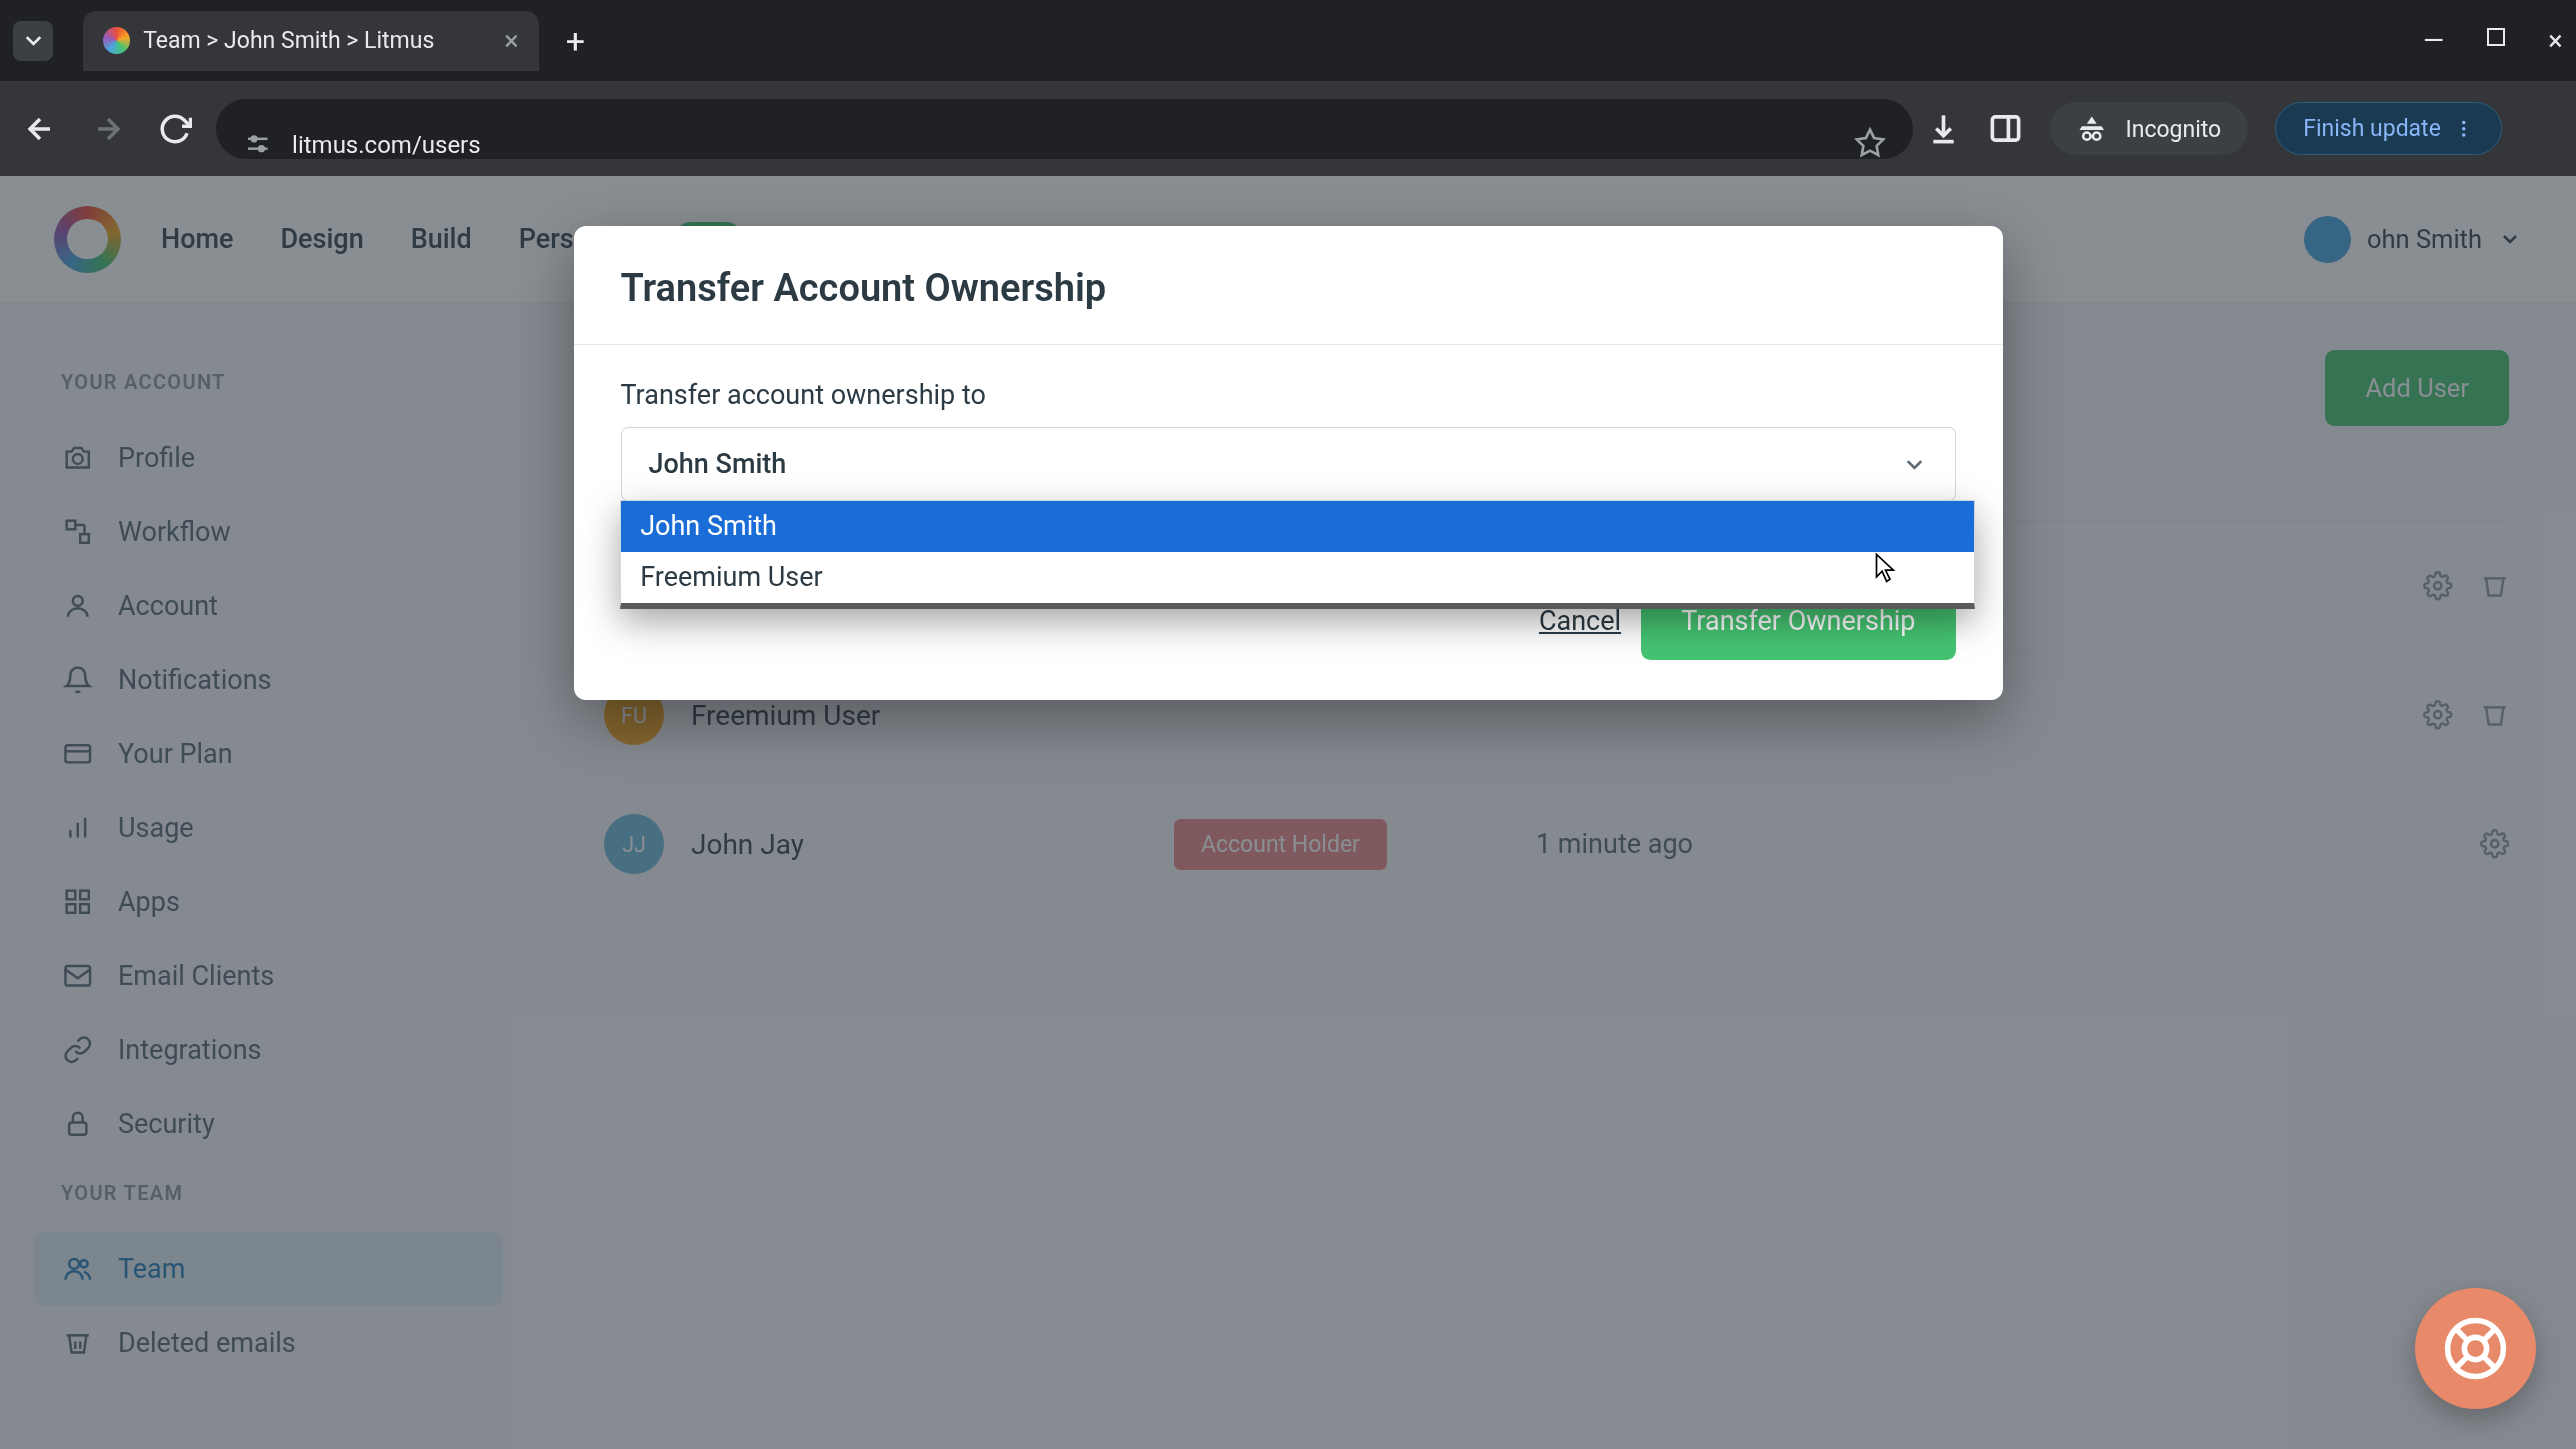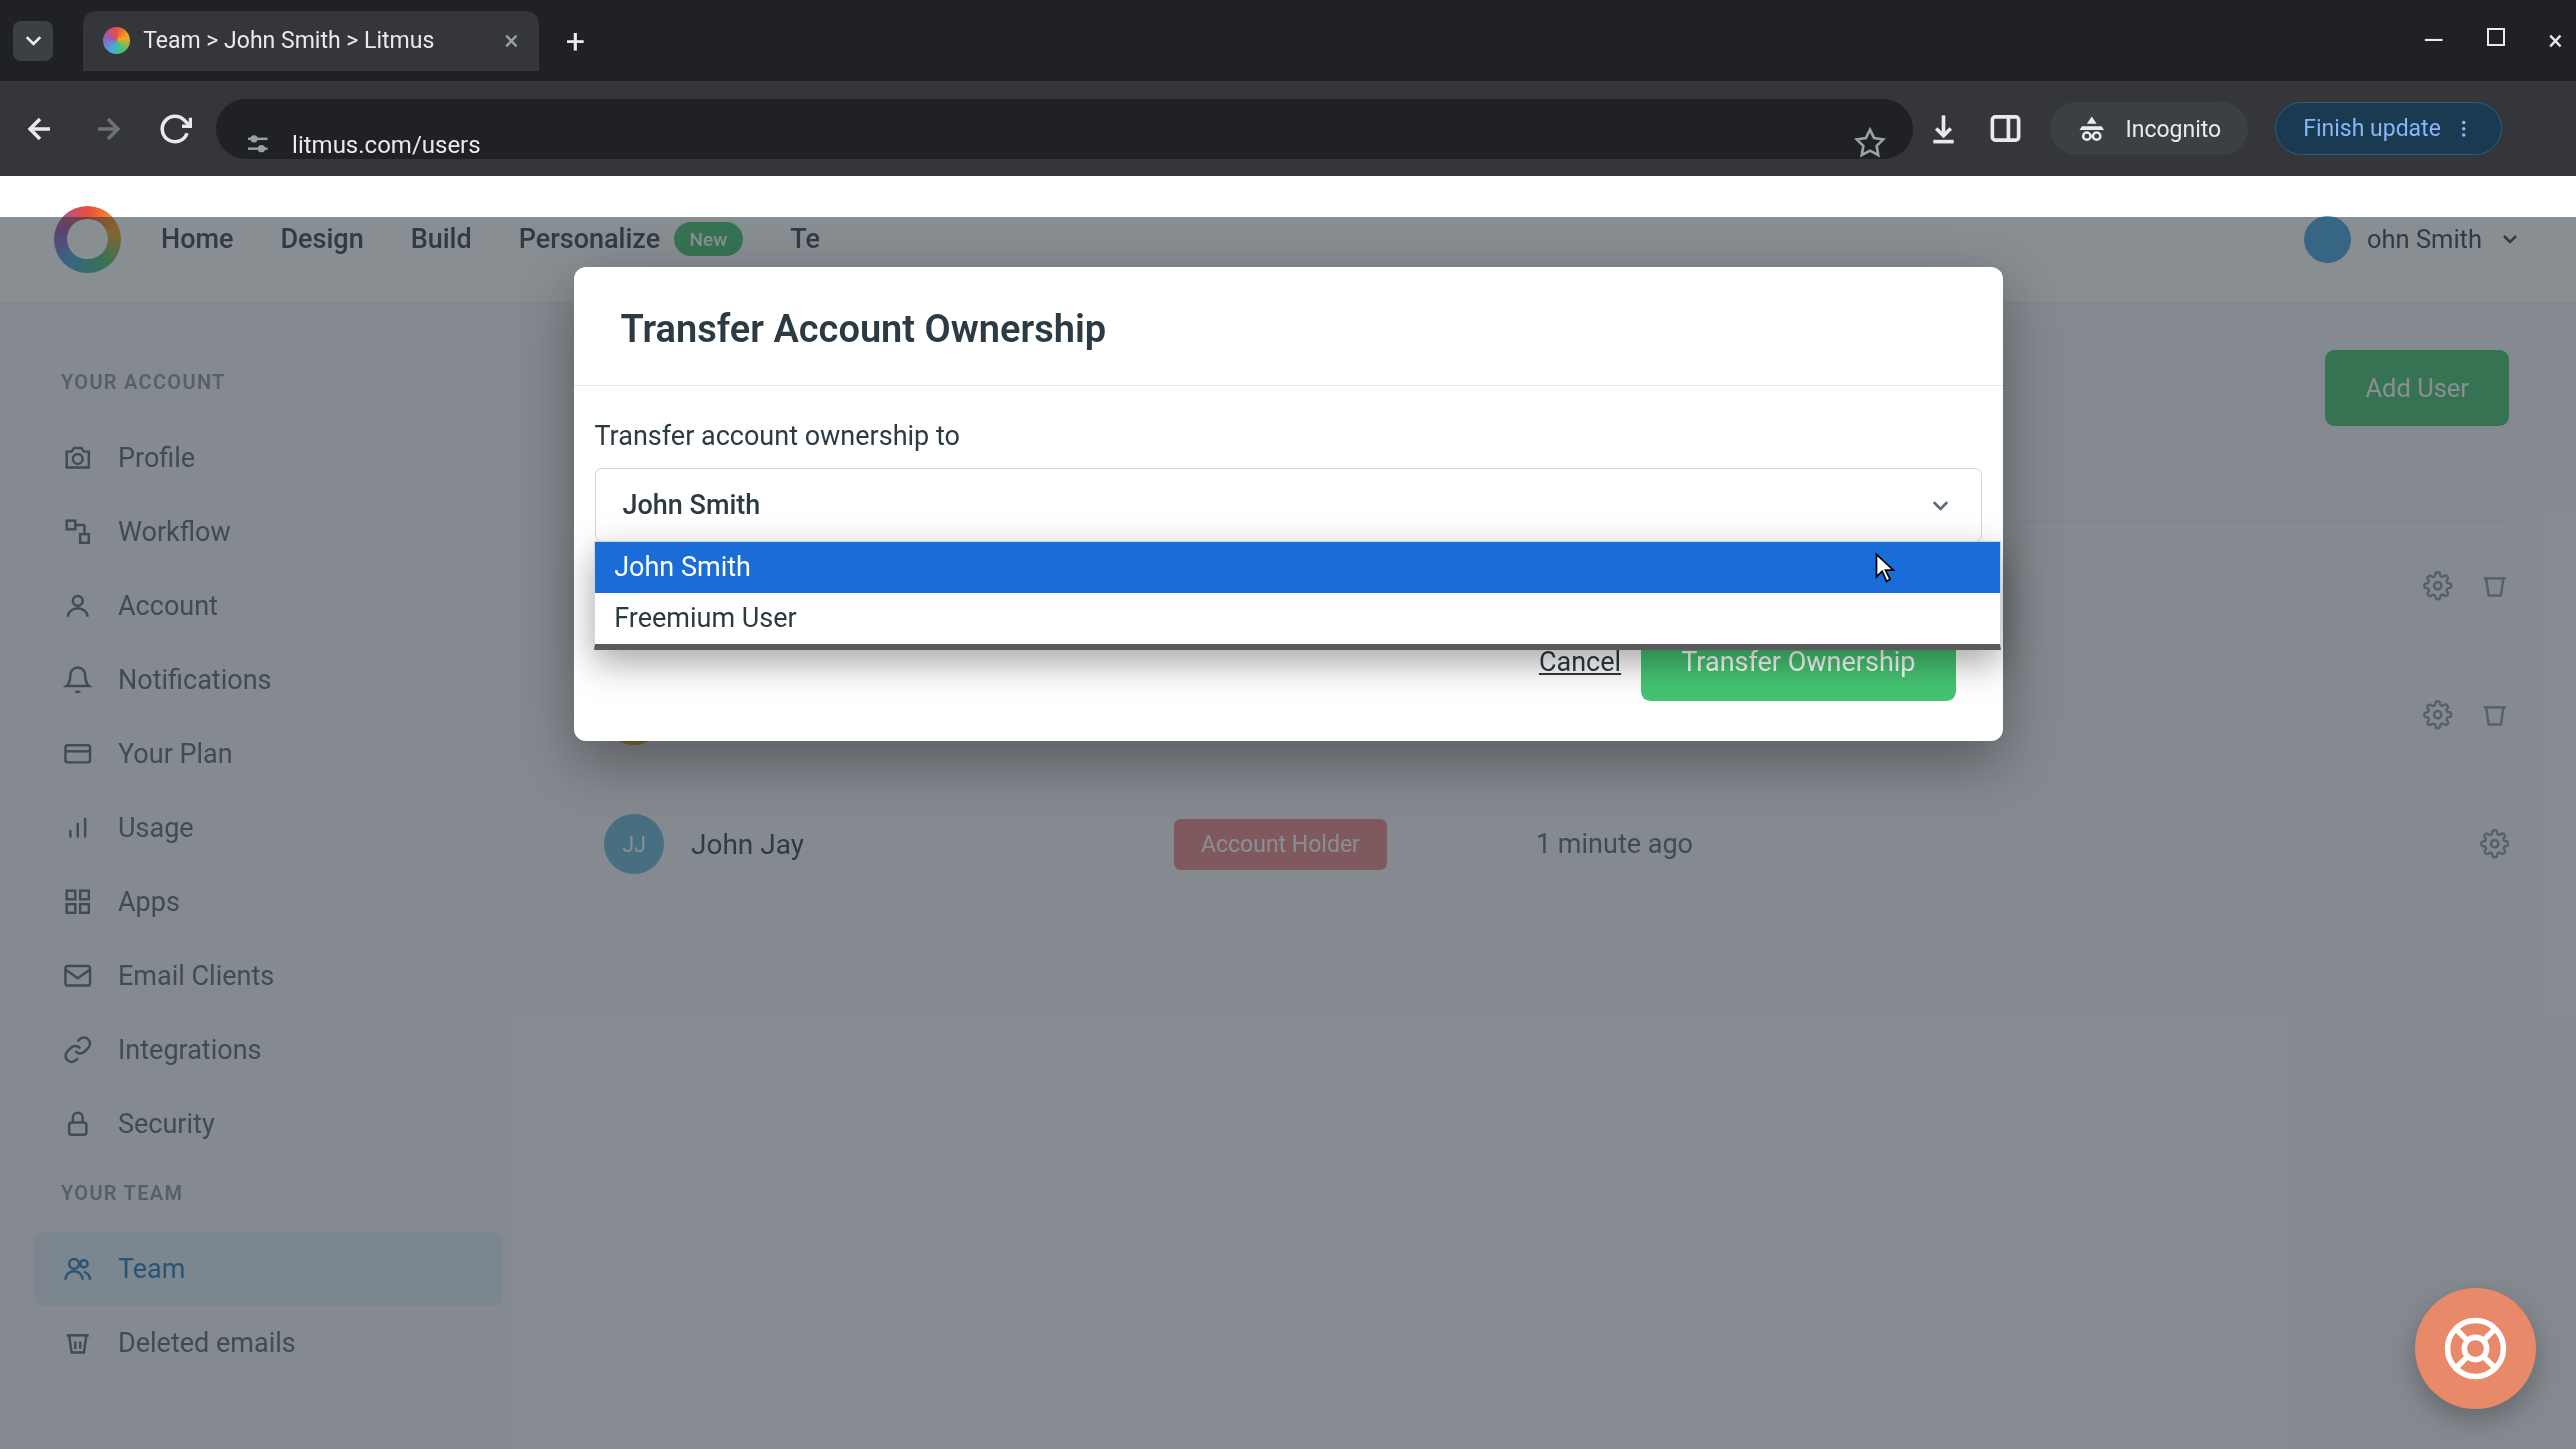--- a/index.html
+++ b/index.html
@@ -57,25 +57,25 @@
 .user-avatar.img { background: linear-gradient(135deg, #7a8a5a, #4a5a3a); }
 .user-avatar.fu { background: #f5a623; color: #fff; display: flex; align-items: center; justify-content: center; font-size: 21.5px; }
 .user-avatar.jj { background: #6eb8d8; color: #fff; display: flex; align-items: center; justify-content: center; font-size: 21.5px; }
 .user-name { color: #3a4750; font-size: 28px; width: 483px; }
 .role-cell { width: 362px; }
 .role-badge { background: #e88a8a; color: #fff; font-size: 23px; padding: 12px 27px; border-radius: 6.7px; display: inline-block; }
 .last-cell { flex: 1; color: #5b6b77; font-size: 27px; }
 .row-actions { display: flex; gap: 27px; color: #8d99a3; }
 
 
-.modal-backdrop { position: absolute; inset: 0; background: rgba(40, 50, 58, 0.55); display: flex; align-items: flex-start; justify-content: center; padding-top: 50px; margin-top: 41px; }
+.modal-backdrop { position: absolute; inset: 0; background: rgba(40, 50, 58, 0.55); display: flex; align-items: flex-start; justify-content: center; padding-top: 50px; }
 .modal { background: #fff; border-radius: 12px; width: 1429px; box-shadow: 0 20px 60px rgba(0,0,0,0.35); overflow: visible; position: relative; }
 .modal-header { padding: 40px 47px 34px; border-bottom: 1.3px solid #e5e8ea; }
 .modal-title { color: #2c3a44; font-size: 38px; font-weight: 600; }
-.modal-body { padding: 34px 21px 47px; }
+.modal-body { padding: 34px 47px 47px; }
 .modal-label { color: #2c3a44; font-size: 27px; margin-bottom: 16px; }
 .modal-select { border: 1.3px solid #d0d6da; border-radius: 6.7px; padding: 20px 27px; display: flex; align-items: center; justify-content: space-between; color: #2c3a44; font-size: 27px; position: relative; }
 .modal-select-value { font-weight: 500; }
 .dropdown { position: absolute; left: -1.3px; right: -20px; top: calc(100% + 0px); background: #fff; border: 1.3px solid #d0d6da; box-shadow: 0 13.4px 34px rgba(0,0,0,0.35); border-bottom: 6.7px solid #5a5a5a; }
 .dropdown-item { padding: 9.4px 19px; font-size: 27px; color: #2c3a44; }
 .dropdown-item.highlight { background: #1a6dd6; color: #fff; }
 .modal-footer { padding: 34px 47px 40px; display: flex; justify-content: flex-end; gap: 13.4px; }
 .btn-cancel { color: #2c3a44; font-size: 27px; text-decoration: underline; background: none; border: none; padding: 13.4px 6.7px; }
 .btn-transfer { background: #45c472; color: #fff; font-size: 27px; padding: 23px 40px; border-radius: 9.4px; border: none; }
 

